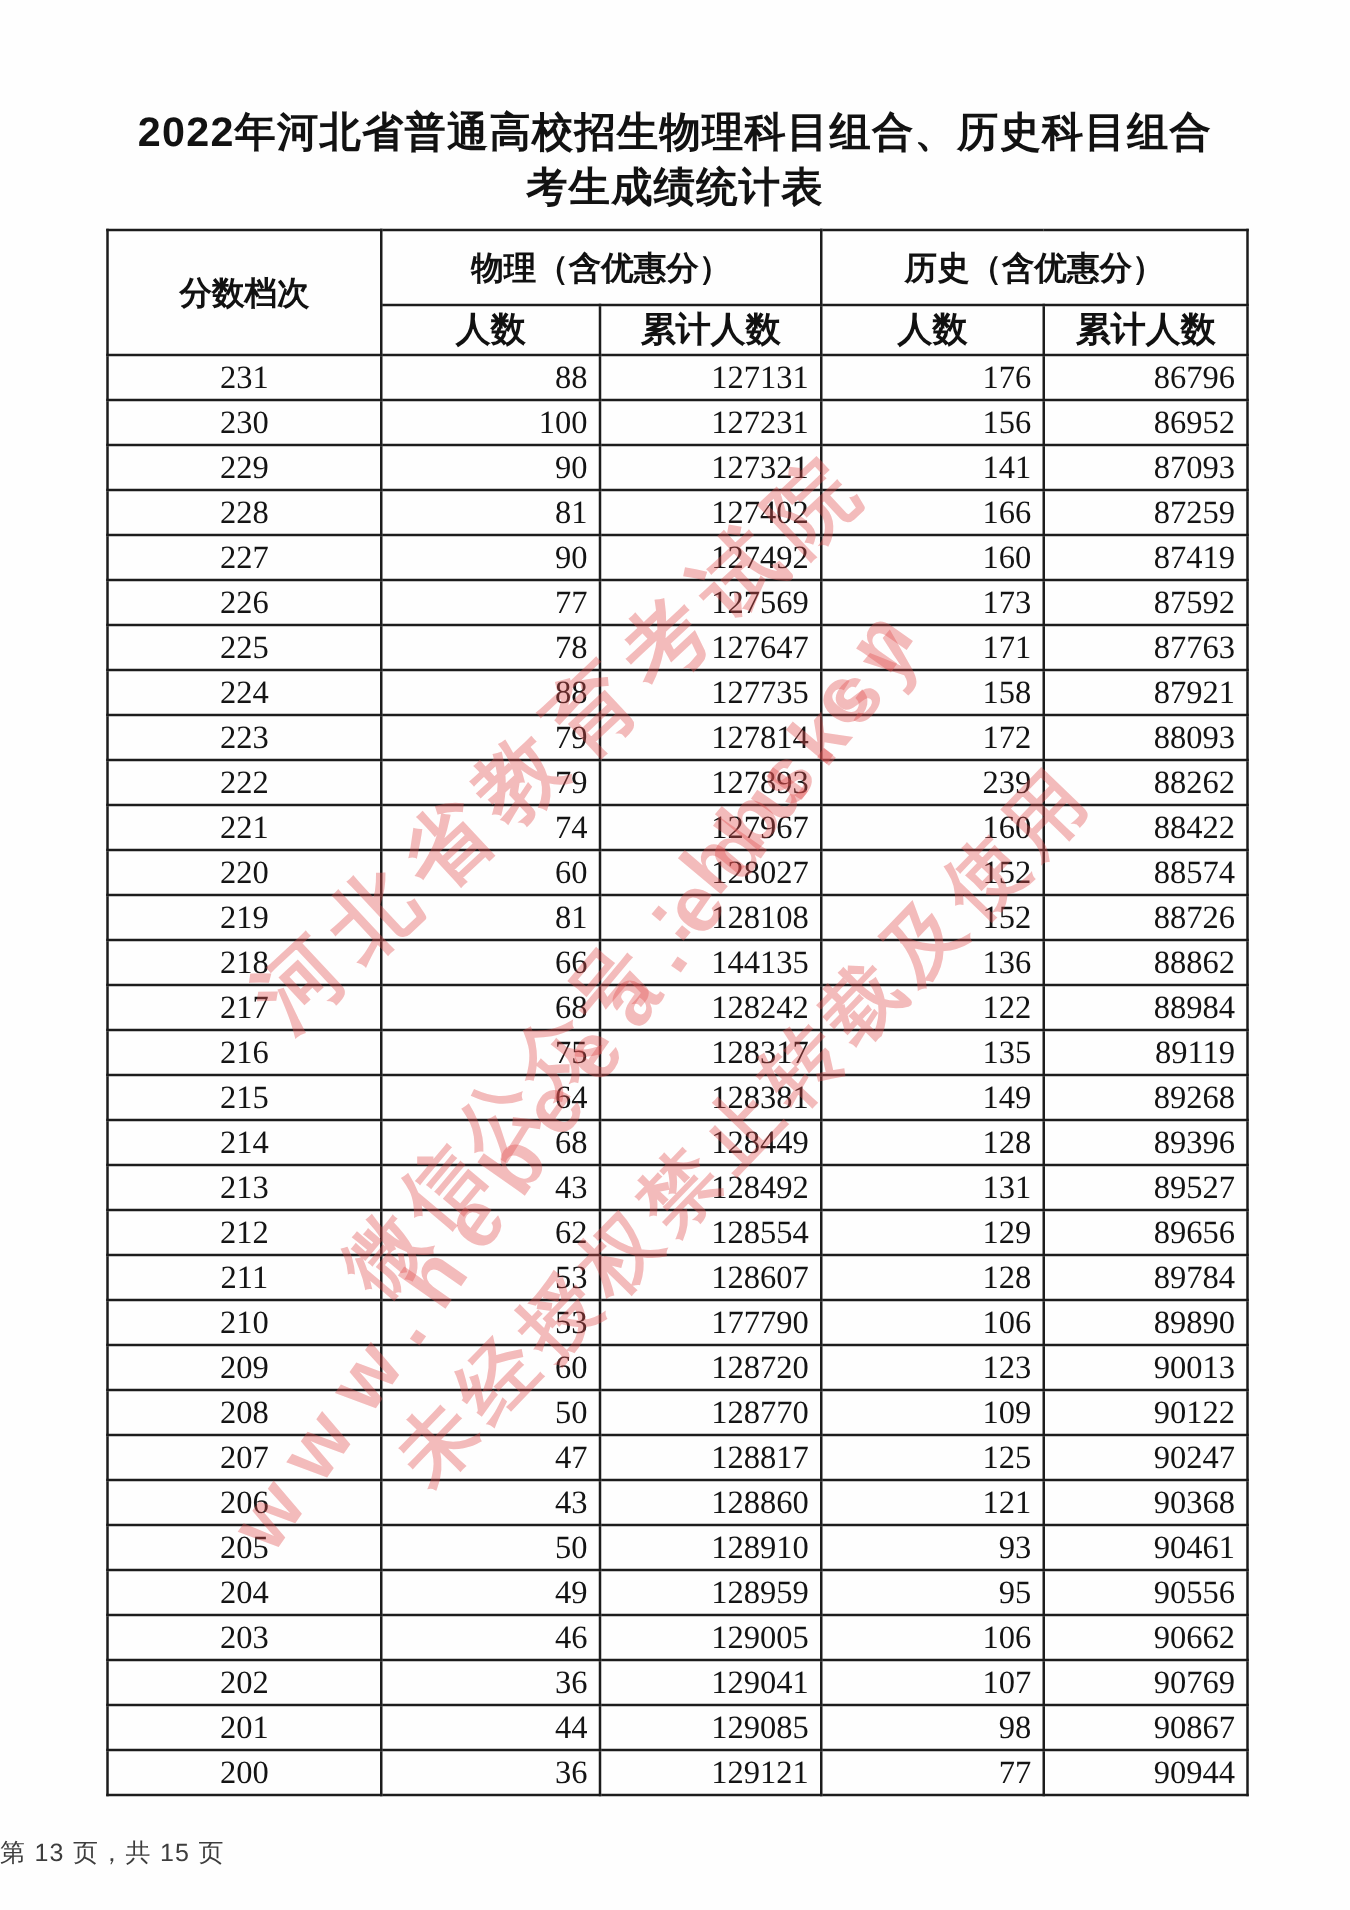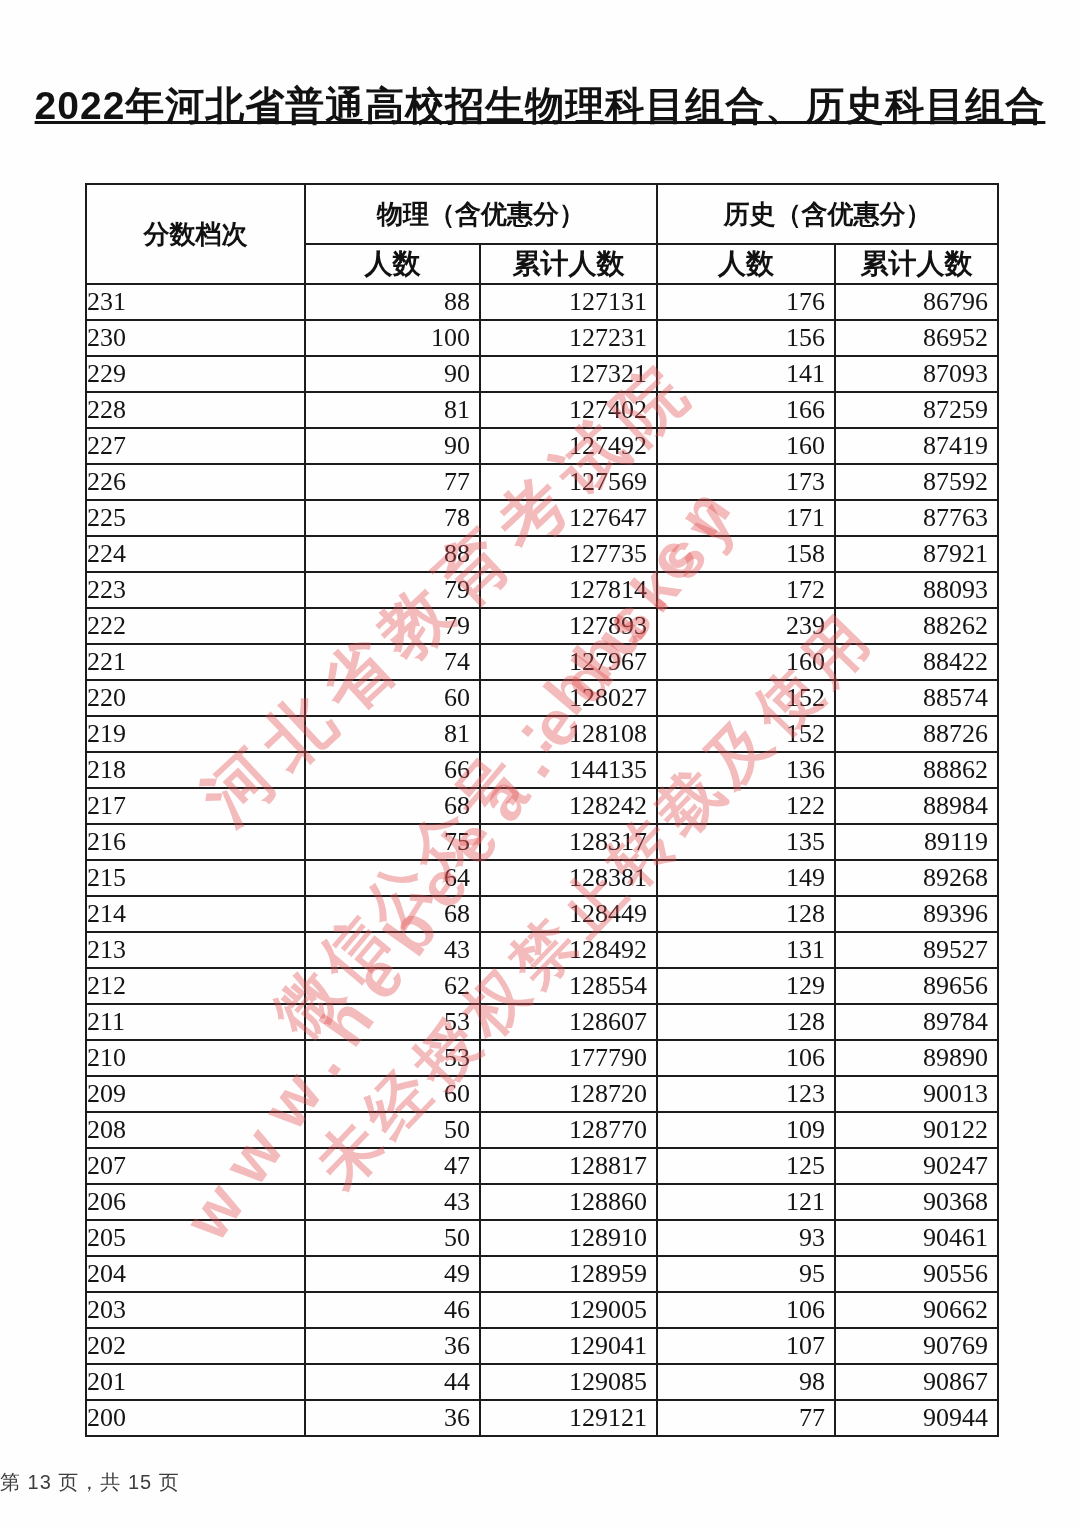--- a/index.html
+++ b/index.html
@@ -13,25 +13,24 @@
   .page {
     position: absolute; inset: 0;
     background: #fefefe;
   }
   .title {
     position: absolute;
     top: 84px; left: 0; width: 100%;
     text-align: center;
     font-family: "Liberation Sans", "DejaVu Sans", sans-serif;
     font-weight: 700;
-    font-size: 39px;
+    font-size: 33px;
     line-height: 44px;
     color: #121212;
     letter-spacing: 1px;
-    text-decoration: underline;
   }
   table.score-table {
     position: absolute;
     left: 85px; top: 183px;
     width: 912px;
     border-collapse: collapse;
     table-layout: fixed;
     border-radius: 21px;
   }
   .score-table th, .score-table td {
@@ -50,21 +49,21 @@
   }
   .score-table thead tr.group-row th { height: 58px; }
   .score-table thead tr.sub-row th { height: 38px; font-size: 28px; }
   .score-table tbody td {
     height: 34px;
     font-family: "Liberation Serif", "DejaVu Serif", serif;
     font-size: 26px;
     color: #141414;
     vertical-align: middle;
   }
-  .score-table tbody td.score { }
+  .score-table tbody td.score { text-align: center; }
   .score-table tbody td.num { text-align: right; padding-right: 9px; }
   .footer {
     position: absolute;
     top: 1469px; left: 0; width: 100%;
     text-align: left;
     font-size: 20px;
     color: #3d3d3d;
     letter-spacing: 1px;
   }
   .wm {
@@ -82,20 +81,21 @@
   .wm3 { left: 288px; top: 985px;  font-size: 62px; letter-spacing: 8px;  transform: rotate(-50deg); }
   .wm4 { left: 328px; top: 1135px; font-size: 62px; letter-spacing: 8px;  transform: rotate(-46deg); }
 </style>
 </head>
 <body>
 
 <div class="page">
 
   <div class="title">
     <div>2022年河北省普通高校招生物理科目组合、历史科目组合</div>
+    <div>考生成绩统计表</div>
   </div>
 
   <table class="score-table">
     <colgroup>
       <col style="width:219px">
       <col style="width:175px">
       <col style="width:177px">
       <col style="width:178px">
       <col style="width:163px">
     </colgroup>

